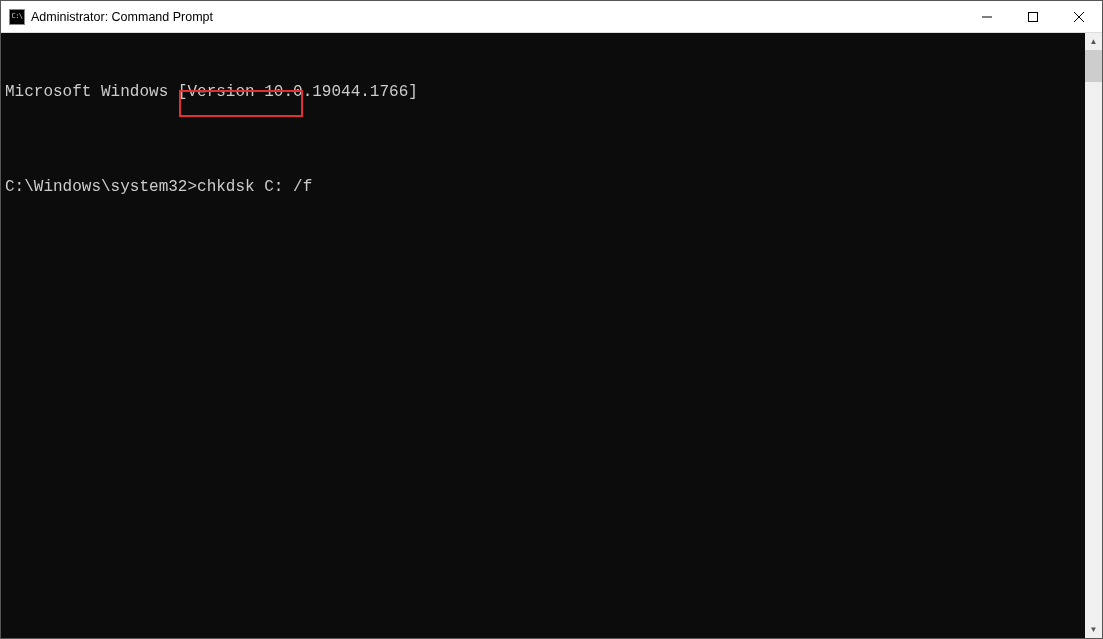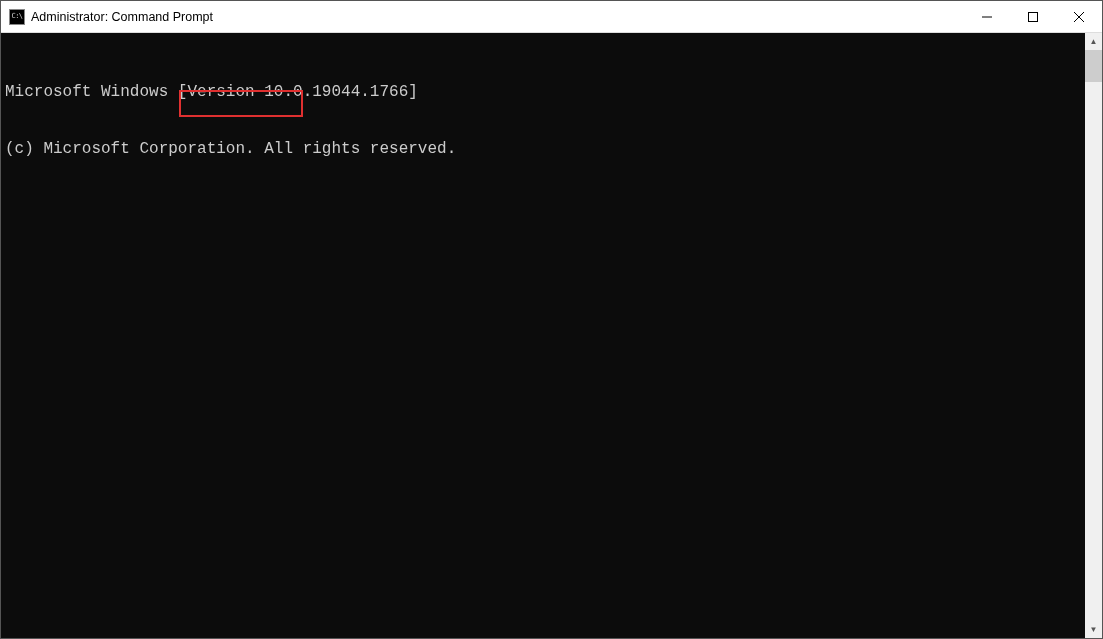--- a/index.html
+++ b/index.html
@@ -163,22 +163,22 @@
             <line x1="0" y1="0" x2="10" y2="10"></line>
             <line x1="10" y1="0" x2="0" y2="10"></line>
           </svg>
       </button>
     </div>
   </div>
 
   <div class="content-area">
     <div class="terminal">
       <span class="terminal-line">Microsoft Windows [Version 10.0.19044.1766]</span>
-      <span class="terminal-line">(c) Microsoft Corporation. All rights reserved.</span>
       <span class="terminal-line"></span>
+      <span class="terminal-line"><span>C:\Windows\system32&gt;</span><span>chkdsk C: /f</span></span>
       <div class="highlight-box"></div>
     </div>
 
     <div class="scrollbar">
       <div class="scroll-arrow">▲</div>
       <div class="scroll-track">
         <div class="scroll-thumb"></div>
       </div>
       <div class="scroll-arrow">▼</div>
     </div>

